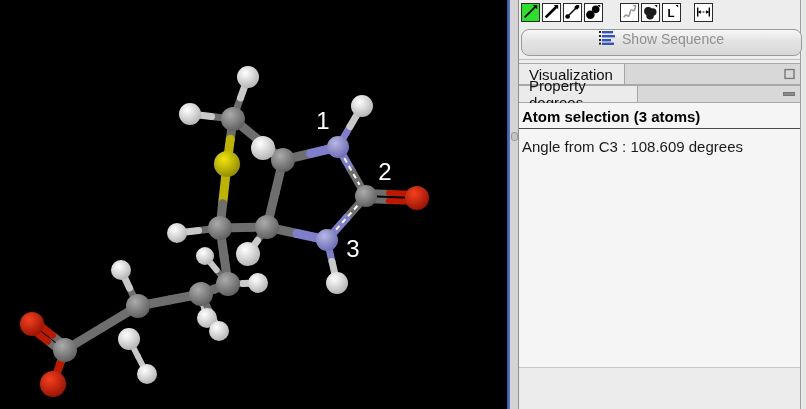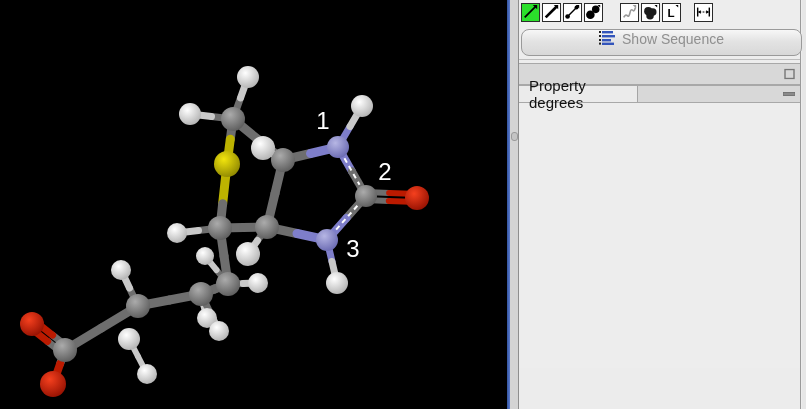--- a/index.html
+++ b/index.html
@@ -252,31 +252,39 @@
           <rect x="3" y="8" width="9" height="2.4" fill="#3355BB"></rect>
         <rect x="0" y="11.6" width="2" height="2" fill="#222"></rect>
           <rect x="3" y="11.6" width="12" height="2.4" fill="#3355BB"></rect>
       </svg>
       <span>Show Sequence</span>
     </button>
 
     <div id="panel-divider"></div>
 
     <div class="hdr" id="hdr-viz">
+      <div class="tab">
+        <span>Visualization</span>
+      </div>
       <svg class="ctl" width="11" height="11" viewBox="0 0 11 11">
         <rect x="1" y="1" width="9" height="9" fill="none" stroke="#777" stroke-width="1.4"></rect>
       </svg>
     </div>
 
     <div class="hdr" id="hdr-pv">
       <div class="tab">
         <span>Property degrees</span>
       </div>
       <svg class="ctl" width="12" height="5" viewBox="0 0 12 5">
         <rect x="0" y="1" width="12" height="3" fill="#8a8a8a" stroke="#666" stroke-width="0.8"></rect>
       </svg>
     </div>
 
+    <div id="pv-content">
+      <div id="pv-heading">Atom selection (3 atoms)</div>
+      <div id="pv-rule"></div>
+      <div id="pv-line">Angle from C3 : 108.609 degrees</div>
+    </div>
     <div id="pv-bottom"></div>
   </div>
 
   <div id="right-strip"></div>
 </div>
 
 </body></html>

